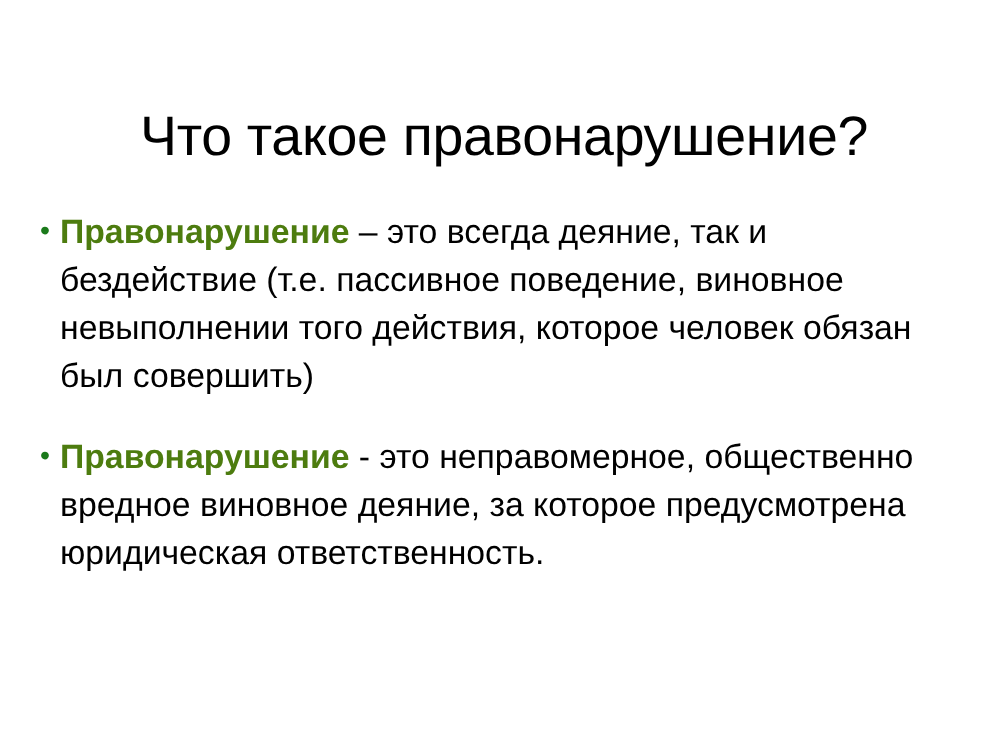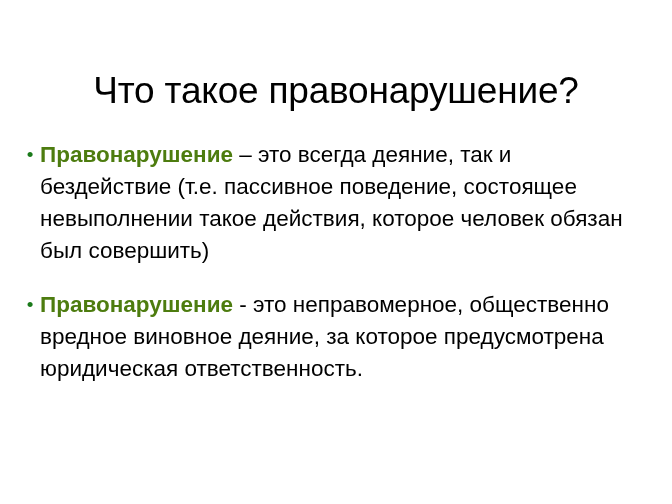--- a/index.html
+++ b/index.html
@@ -84,21 +84,21 @@
 </head>
 <body>
 
 <div class="slide">
 
   <h1 class="slide-title">Что такое правонарушение?</h1>
 
   <div class="slide-body">
 
     <p class="bullet-para">
-      <span class="bullet-marker">•</span><span class="term">Правонарушение</span><span class="body-text"> – это всегда деяние, так и бездействие (т.е. пассивное поведение, состоящее невыполнении такое действия, которое человек обязан был совершить)</span>
+      <span class="bullet-marker">•</span><span class="term">Правонарушение</span><span class="body-text"> – это всегда деяние, так и бездействие (т.е. пассивное поведение, виновное невыполнении того действия, которое человек обязан был совершить)</span>
     </p>
 
     <p class="bullet-para">
       <span class="bullet-marker">•</span><span class="term">Правонарушение</span><span class="body-text"> - это неправомерное, общественно вредное виновное деяние, за которое предусмотрена юридическая ответственность.</span>
     </p>
 
   </div>
 </div>
 
 </body></html>

